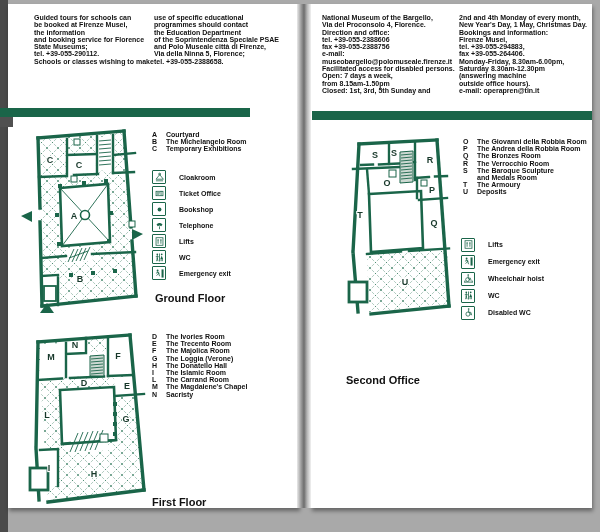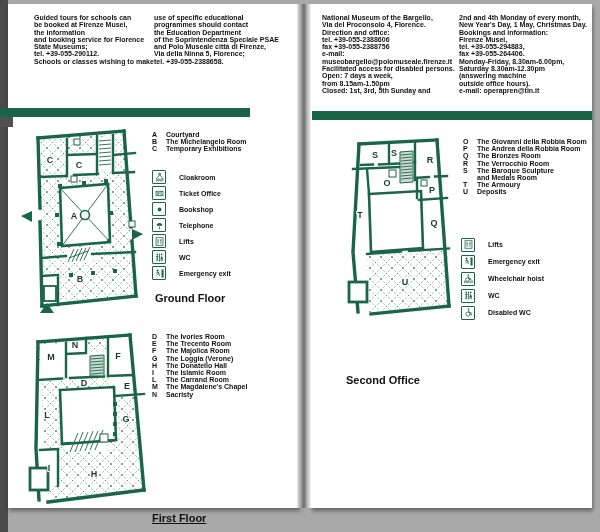--- a/index.html
+++ b/index.html
@@ -286,21 +286,21 @@
       <div class="rrow">
           <span class="rl">M</span>
           <span class="rn">The Magdalene's Chapel</span>
         </div>
       <div class="rrow">
           <span class="rl">N</span>
           <span class="rn">Sacristy</span>
         </div>
     </div>
 
-    <div class="floor-label" style="left:144px;top:508px;text-decoration:underline;">First Floor</div>
+    <div class="floor-label" style="left:144px;top:492px;">First Floor</div>
   </div>
 
   <div class="page page-right">
     <div class="txtcol" style="left:11px;top:10px;width:136px;">National Museum of the Bargello,
 Via del Proconsolo 4, Florence.
 Direction and office:
 tel. +39-055-2388606
 fax +39-055-2388756
 e-mail:
 museobargello@polomuseale.firenze.it

